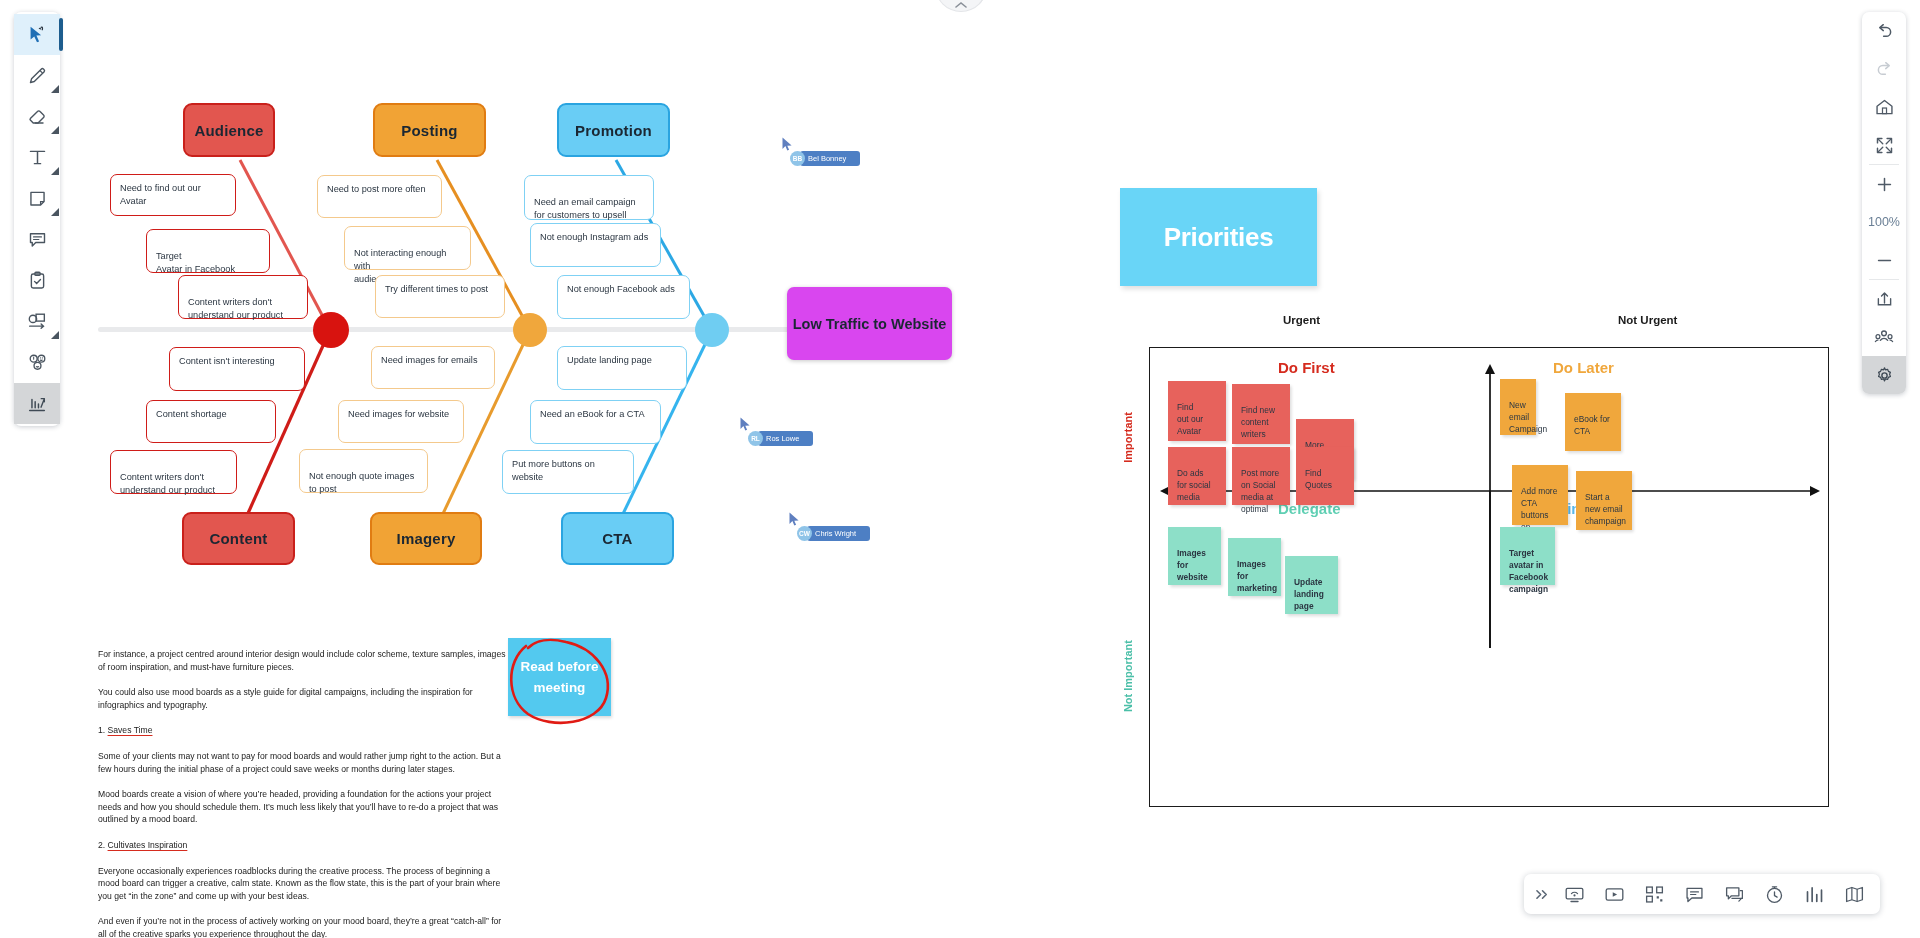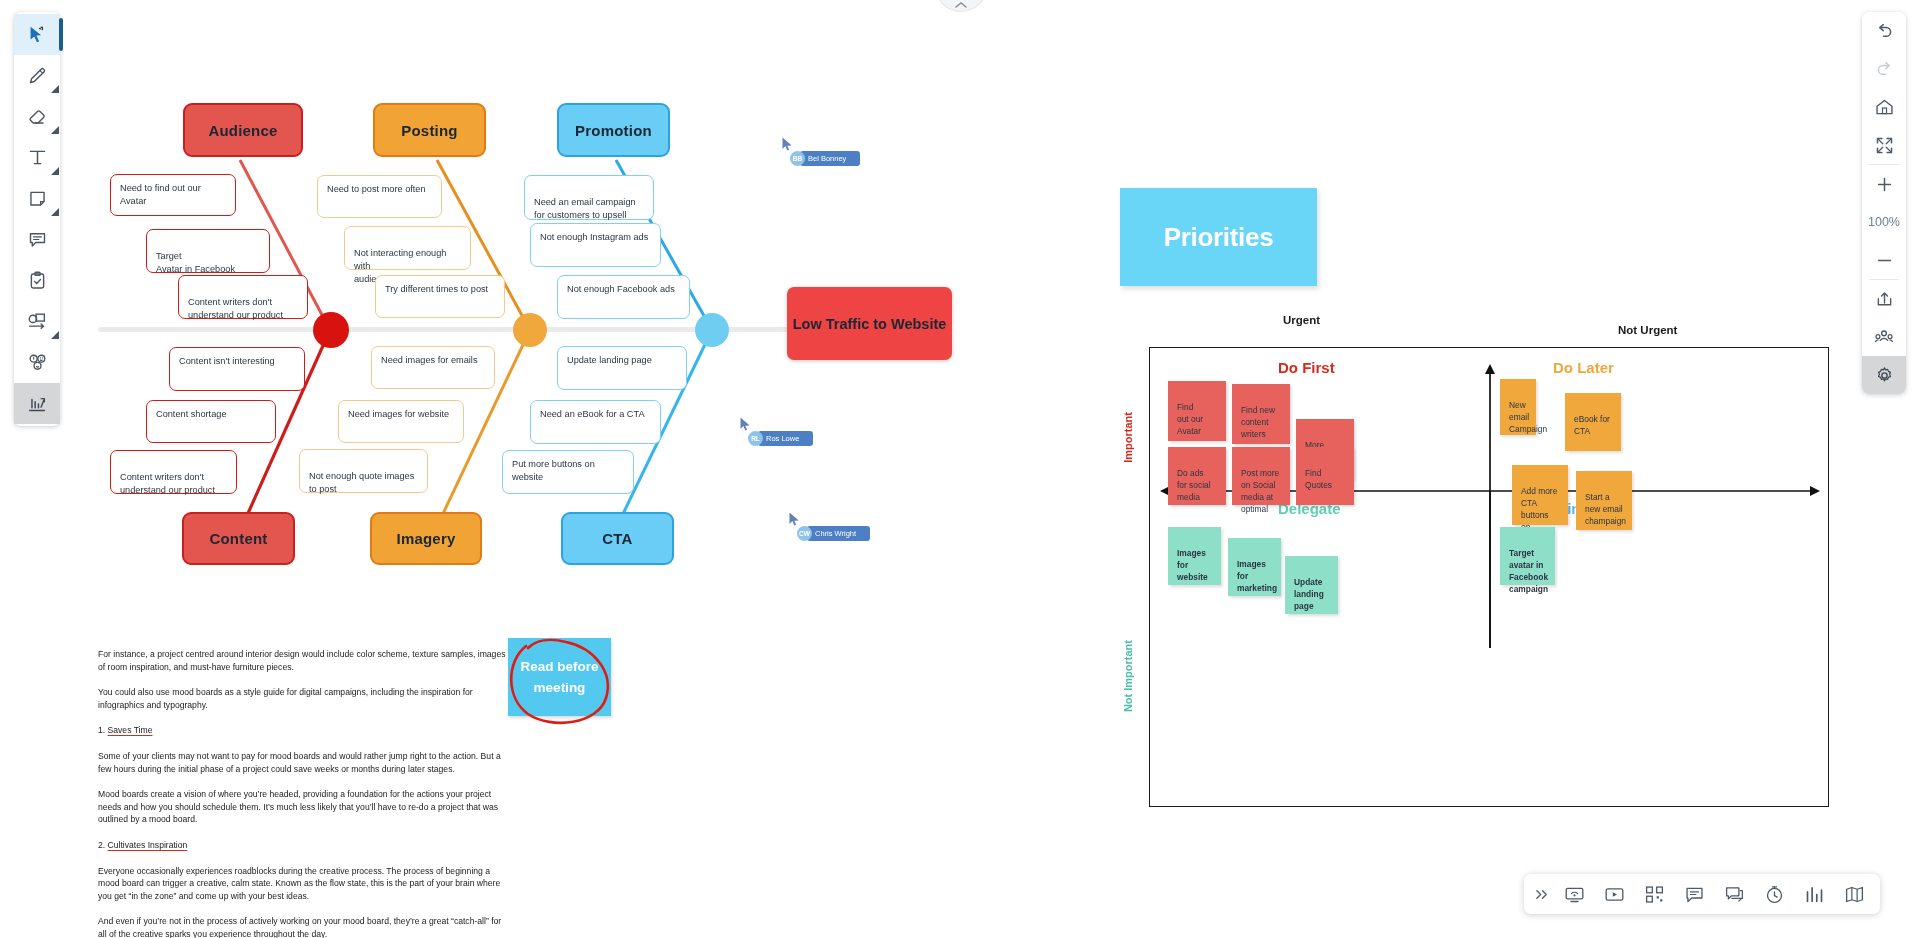--- a/index.html
+++ b/index.html
@@ -79,21 +79,21 @@
   }
   .note.r{ border:1.7px solid #cf1c18; }
   .note.o{ border:1.3px solid #f4c98c; }
   .note.b{ border:1.3px solid #7fd1f4; }
 
   .branch{ position:absolute; left:0; top:0; width:1000px; height:600px; overflow:visible; pointer-events:none;}
   .dot{ position:absolute; border-radius:50%; }
 
   .mainbox{
     position:absolute; left:787px; top:287px; width:165px; height:73px;
-    background:#ef4444; border-radius:7px; box-shadow:0 1px 4px rgba(0,0,0,.22);
+    background:#d946ef; border-radius:7px; box-shadow:0 1px 4px rgba(0,0,0,.22);
     display:flex; align-items:center; justify-content:center; text-align:center;
     font-size:14.5px; font-weight:600; color:#1b2733; line-height:20px;
   }
 
   
   .collab{ position:absolute; }
   .collab .arrow{ position:absolute; left:0; top:0; color:#5f7fbf; font-size:15px; }
   .collab .tag{
     position:absolute; left:8px; top:14px; display:flex; align-items:center;
   }
@@ -367,21 +367,21 @@
 
       <line x1="712" y1="330" x2="620" y2="520" stroke="#35b4ee" stroke-width="3"></line>
     </svg>
 
     <div class="spine"></div>
 
     <div class="dot" style="left:313px;top:312px;width:36px;height:36px;background:#d8130f;"></div>
     <div class="dot" style="left:513px;top:313px;width:34px;height:34px;background:#f0a73c;"></div>
     <div class="dot" style="left:695px;top:313px;width:34px;height:34px;background:#6fcdf2;"></div>
 
-    <div class="cat red" style="left:183px;top:103px;width:120px;height:54px;">
+    <div class="cat red" style="left:183px;top:103px;width:92px;height:54px;">
       <span>Audience</span>
     </div>
     <div class="cat orange" style="left:373px;top:103px;width:113px;height:54px;">
       <span>Posting</span>
     </div>
     <div class="cat blue" style="left:557px;top:103px;width:113px;height:54px;">
       <span>Promotion</span>
     </div>
 
     <div class="cat red" style="left:182px;top:512px;width:113px;height:53px;">
@@ -504,21 +504,21 @@
   </div>
   <svg class="scribble" width="126" height="106">
     <path d="M28 18 C8 34 8 70 30 86 C54 102 100 96 108 70 C116 44 96 20 68 14 C52 10 38 12 30 20" fill="none" stroke="#e01b14" stroke-width="2.6" stroke-linecap="round"></path>
   </svg>
 
   <div class="pri-title">
     <span>Priorities</span>
   </div>
 
   <div class="axis-top" style="left:1283px;top:314px;">Urgent</div>
-  <div class="axis-top" style="left:1618px;top:324px;">Not Urgent</div>
+  <div class="axis-top" style="left:1618px;top:314px;">Not Urgent</div>
   <div class="side-lbl" style="left:1122px;top:412px;color:#d52b1e;">Important</div>
   <div class="side-lbl" style="left:1122px;top:640px;color:#4bbfa8;">Not Important</div>
 
   <div class="matrix">
 
     <svg style="position:absolute;left:0;top:0;" width="680" height="460">
 
       <line x1="340" y1="300" x2="340" y2="22" stroke="#111" stroke-width="1.7"></line>
       <path d="M340 16 l-5 10 h10 z" fill="#111"></path>
 

